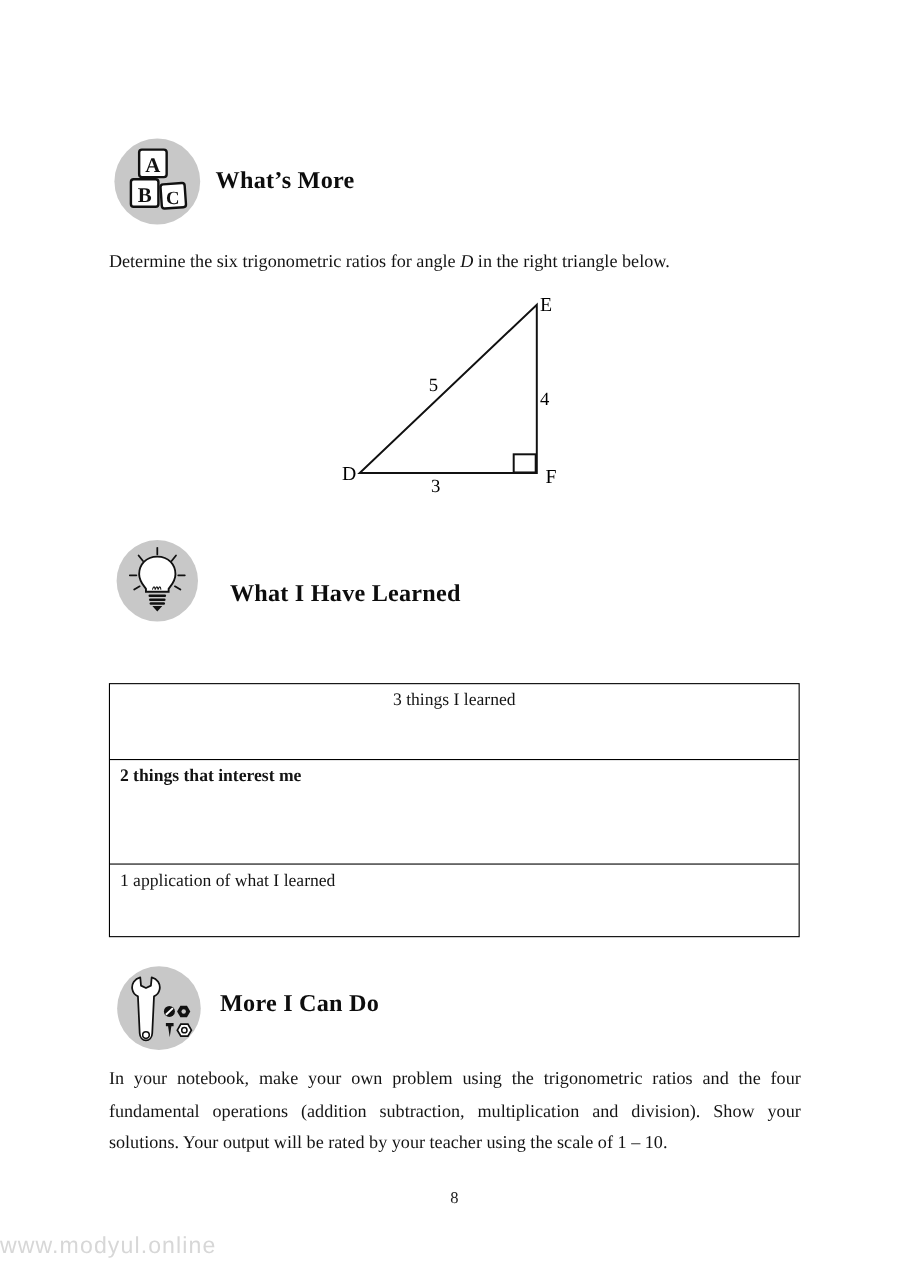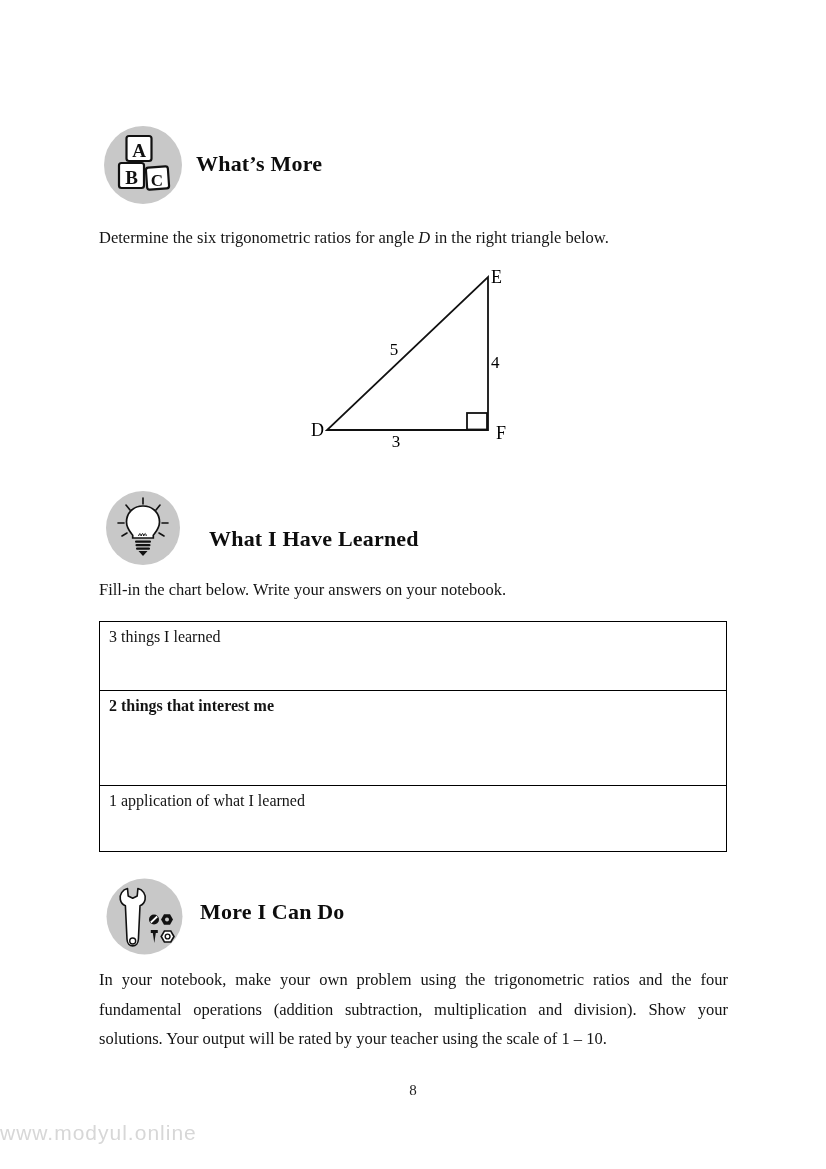--- a/index.html
+++ b/index.html
@@ -91,24 +91,23 @@
         <rect x="30" y="50.5" width="16" height="2.3" rx="1.1"></rect>
         <rect x="30.5" y="54" width="15" height="2.3" rx="1.1"></rect>
         <rect x="31" y="57.5" width="14" height="2.3" rx="1.1"></rect>
         <path d="M33.5 61 h9 l-4.5 5 z"></path>
       </g>
     </svg>
   </div>
 
   <div class="abs section-heading" style="left:209px;top:509px;margin-top:17px;">What I Have Learned</div>
 
-  <div class="abs body-text" style="left:99px;top:579px;width:640px;">Fill-in the chart below. Write your answers on your notebook.</div>
 
   <div class="abs chart-table" style="left:99px;top:621px;">
-    <div class="chart-row" style="height:68px;">3 things I learned</div>
+    <div class="chart-row" style="height:68px;text-align:center;">3 things I learned</div>
     <div class="chart-row" style="height:68px;font-weight:bold;">2 things that interest me</div>
     <div class="chart-row" style="height:66px;margin-top:27px;">1 application of what I learned</div>
   </div>
 
   <div class="abs" style="left:106px;top:878px;width:77px;height:77px;">
     <svg width="77" height="77" viewBox="0 0 77 77">
       <circle cx="38.5" cy="38.5" r="38" fill="#c8c8c8"></circle>
 
       <path d="M21.5 10.5 c-5 1.2 -8.2 6 -7.2 11 c0.6 3 2.6 5.3 5.1 6.3 l1.6 33.5 c0.2 4 2.6 6.6 5.7 6.6 c3.1 0 5.5 -2.6 5.7 -6.6 l1.6 -33.5 c2.5 -1 4.5 -3.3 5.1 -6.3 c1 -5 -2.2 -9.8 -7.2 -11 l-0.7 7.5 l-4.5 2.2 l-4.5 -2.2 z" fill="#ffffff" stroke="#111" stroke-width="1.6" stroke-linejoin="round"></path>
       <circle cx="26.7" cy="63" r="3" fill="#ffffff" stroke="#111" stroke-width="1.4"></circle>

